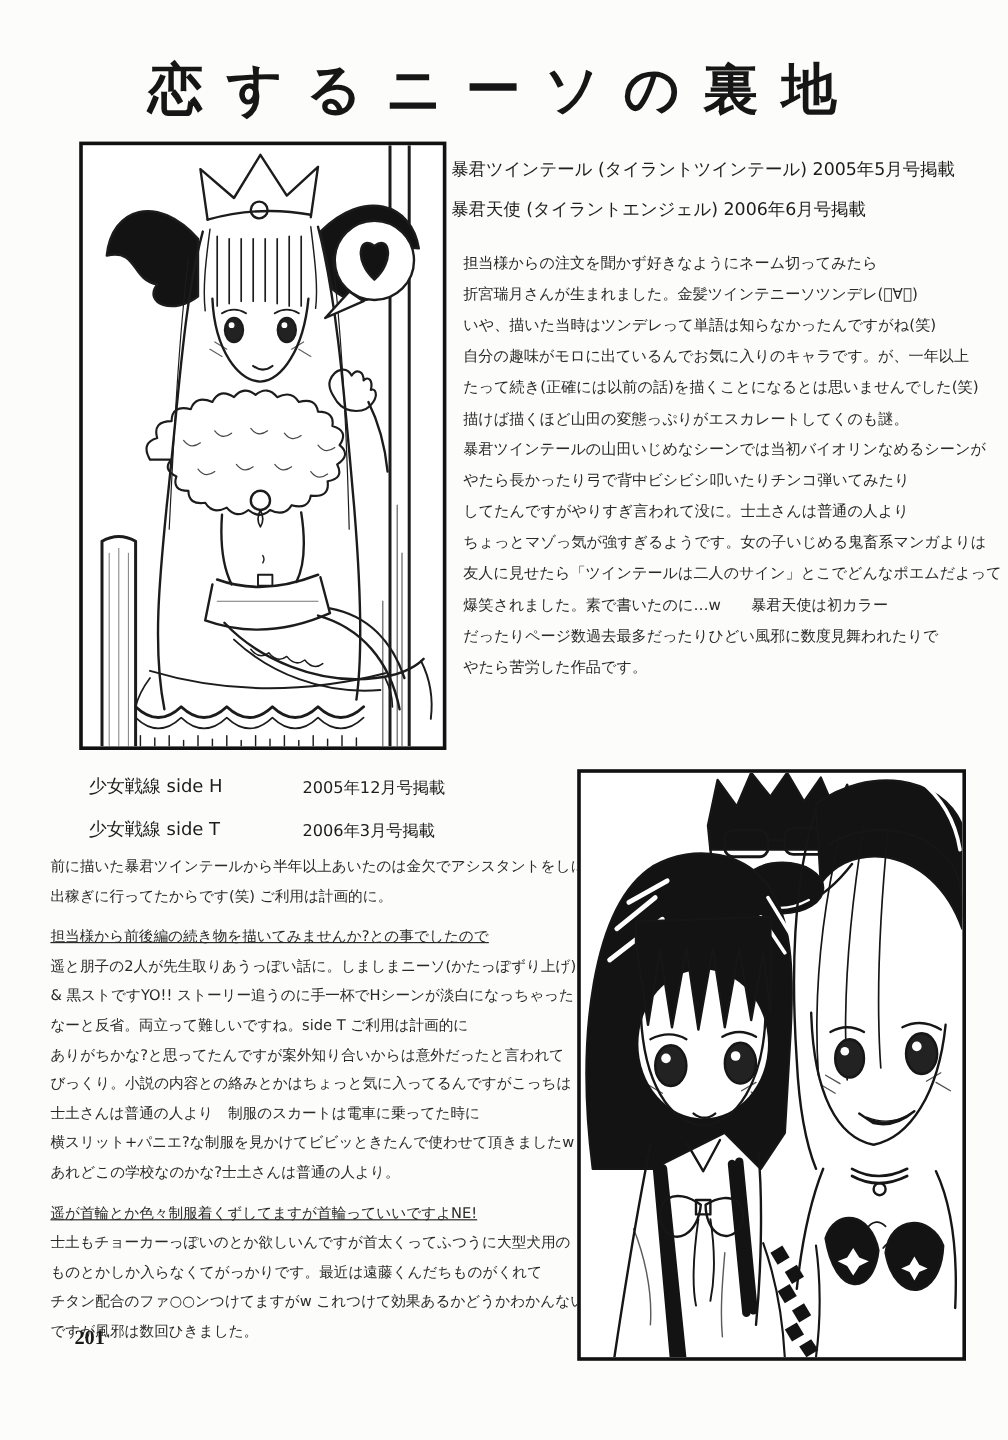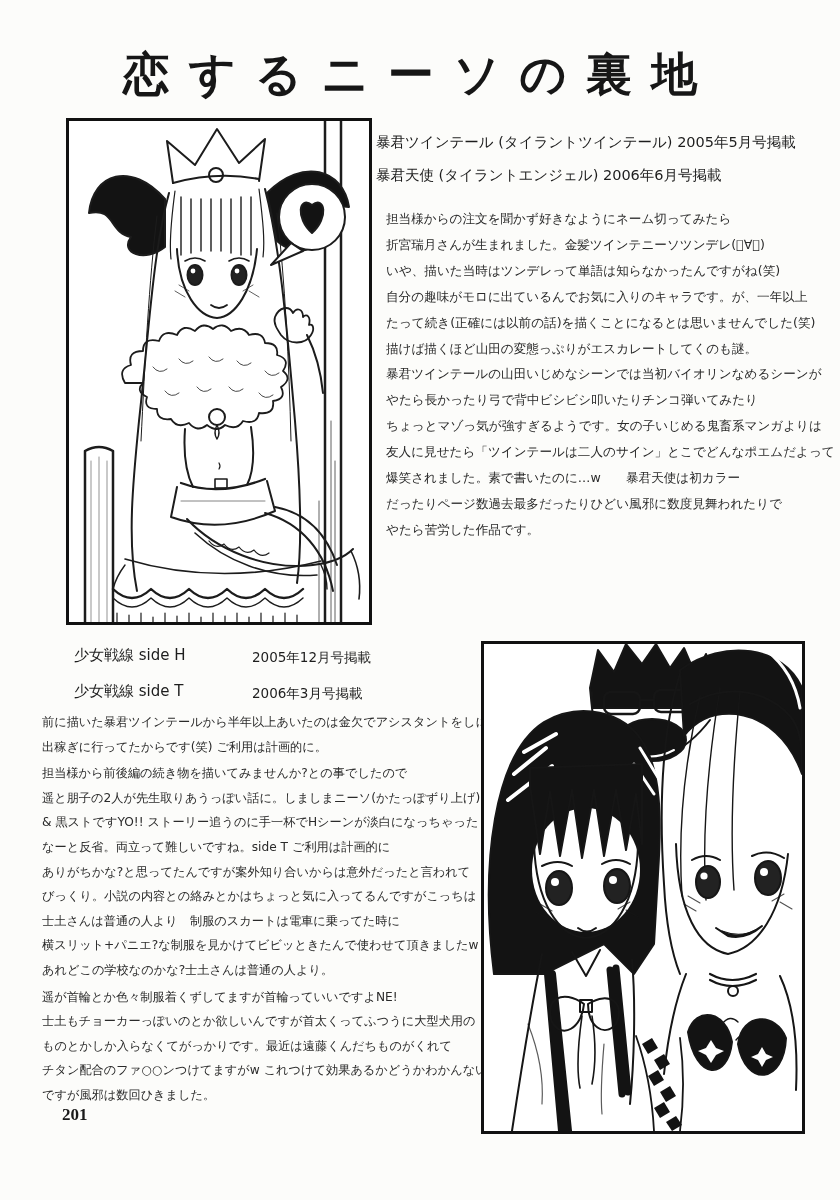--- a/index.html
+++ b/index.html
@@ -31,21 +31,21 @@
     position:absolute; left:74px; top:638px; font-size:15px;
     line-height:34px; color:#1d1d1d;
   }
   .credits2 .row { display:flex; white-space:nowrap; }
   .credits2 .ctitle { width:178px; }
   .credits2 .cissue { font-size:13.5px; padding-top:2px; }
   .para2 {
     position:absolute; left:42px; top:710px; width:438px;
     font-size:12.2px; line-height:24.6px; white-space:nowrap; color:#2a2a2a;
   }
-  .para2 .pbreak { margin-top:2px; }
+  .para2 .pbreak { margin-top:9px;text-decoration:underline; }
   .pagenum {
     position:absolute; left:62px; top:1105px;
     font-family:Liberation Serif, serif; font-size:17px; font-weight:bold; color:#1a1a1a;
   }
   svg { display:block; }
 </style>
 </head>
 <body>
 
 <div class="page">
@@ -141,20 +141,21 @@
 
   <div class="para1">
     <div>担当様からの注文を聞かず好きなようにネーム切ってみたら</div>
     <div>折宮瑞月さんが生まれました。金髪ツインテニーソツンデレ(ﾟ∀ﾟ)</div>
     <div>いや、描いた当時はツンデレって単語は知らなかったんですがね(笑)</div>
     <div>自分の趣味がモロに出ているんでお気に入りのキャラです。が、一年以上</div>
     <div>たって続き(正確には以前の話)を描くことになるとは思いませんでした(笑)</div>
     <div>描けば描くほど山田の変態っぷりがエスカレートしてくのも謎。</div>
     <div>暴君ツインテールの山田いじめなシーンでは当初バイオリンなめるシーンが</div>
     <div>やたら長かったり弓で背中ビシビシ叩いたりチンコ弾いてみたり</div>
+    <div>してたんですがやりすぎ言われて没に。士土さんは普通の人より</div>
     <div>ちょっとマゾっ気が強すぎるようです。女の子いじめる鬼畜系マンガよりは</div>
     <div>友人に見せたら「ツインテールは二人のサイン」とこでどんなポエムだよって</div>
     <div>爆笑されました。素で書いたのに…w　　暴君天使は初カラー</div>
     <div>だったりページ数過去最多だったりひどい風邪に数度見舞われたりで</div>
     <div>やたら苦労した作品です。</div>
   </div>
 
   <div class="credits2">
     <div class="row">
       <span class="ctitle">少女戦線 side H</span>

